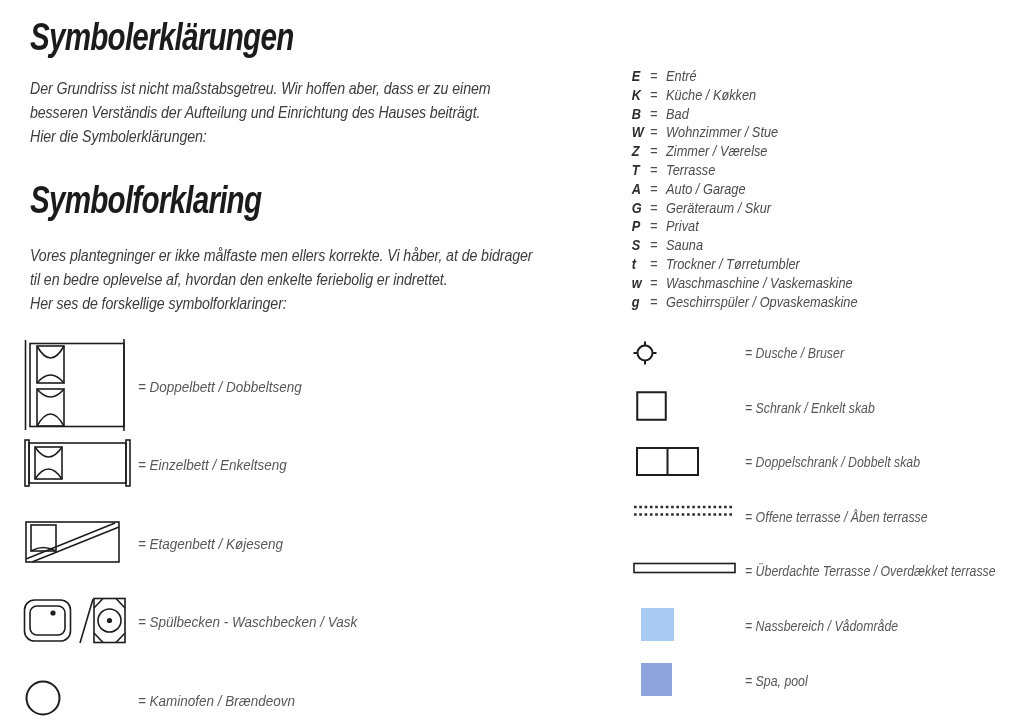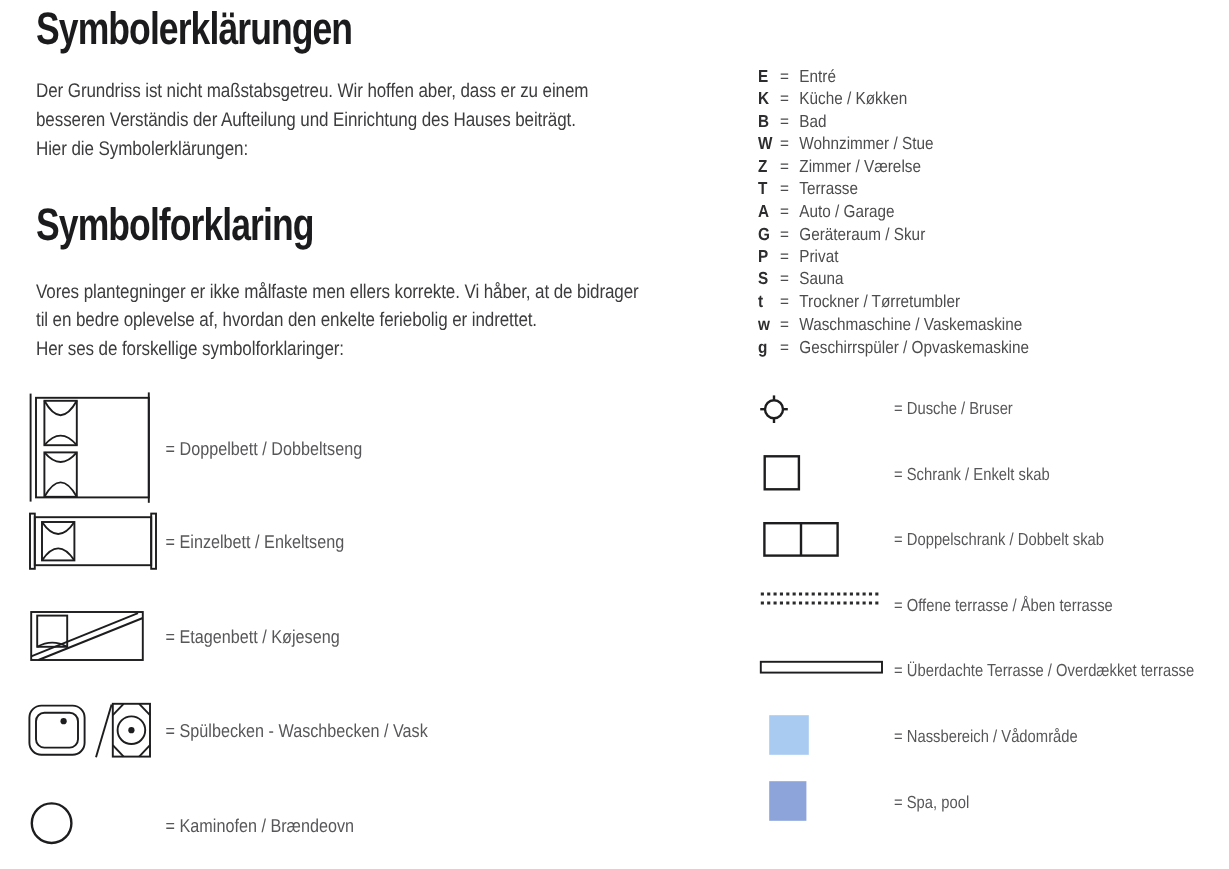--- a/index.html
+++ b/index.html
@@ -43,21 +43,21 @@
   svg.icon{position:absolute;overflow:visible;}
   .ln{fill:none;stroke:#1d1d1f;stroke-width:1.6;}
   .ln2{fill:none;stroke:#1d1d1f;stroke-width:2;}
   .dot{fill:#1d1d1f;stroke:none;}
   .dash{fill:none;stroke:#2a2a2c;stroke-width:2.6;stroke-dasharray:2.6 2.7;}
   .color-square{position:absolute;}
 </style>
 </head>
 <body>
 
-<div class="abs" style="left:0;top:0;width:1024px;height:560px;">
+<div class="abs" style="left:0;top:12px;width:1024px;height:560px;font-style:italic;">
 
   <div class="heading" style="left:30px;top:6px;">Symbolerklärungen</div>
   <div class="para" style="left:30px;top:64px;">
     <div>Der Grundriss ist nicht maßstabsgetreu. Wir hoffen aber, dass er zu einem</div>
     <div>besseren Verständis der Aufteilung und Einrichtung des Hauses beiträgt.</div>
     <div>Hier die Symbolerklärungen:</div>
   </div>
 
   <div class="heading" style="left:30px;top:169px;">Symbolforklaring</div>
   <div class="para" style="left:30px;top:231px;">

